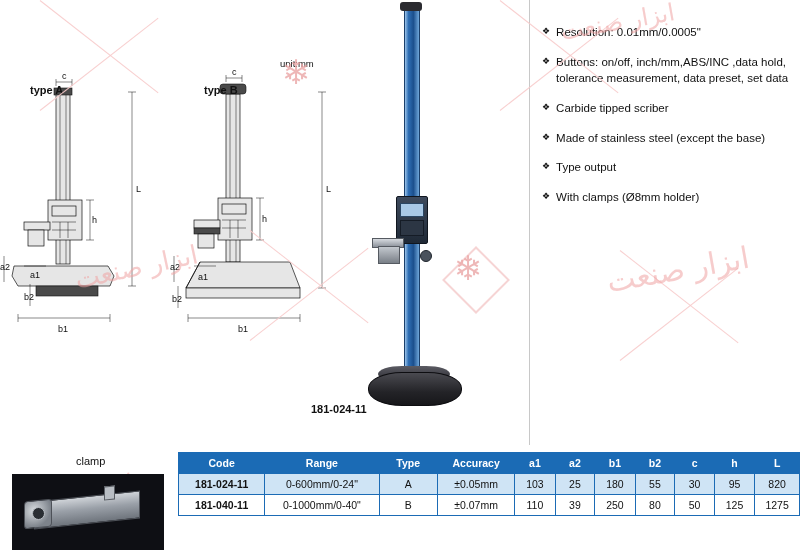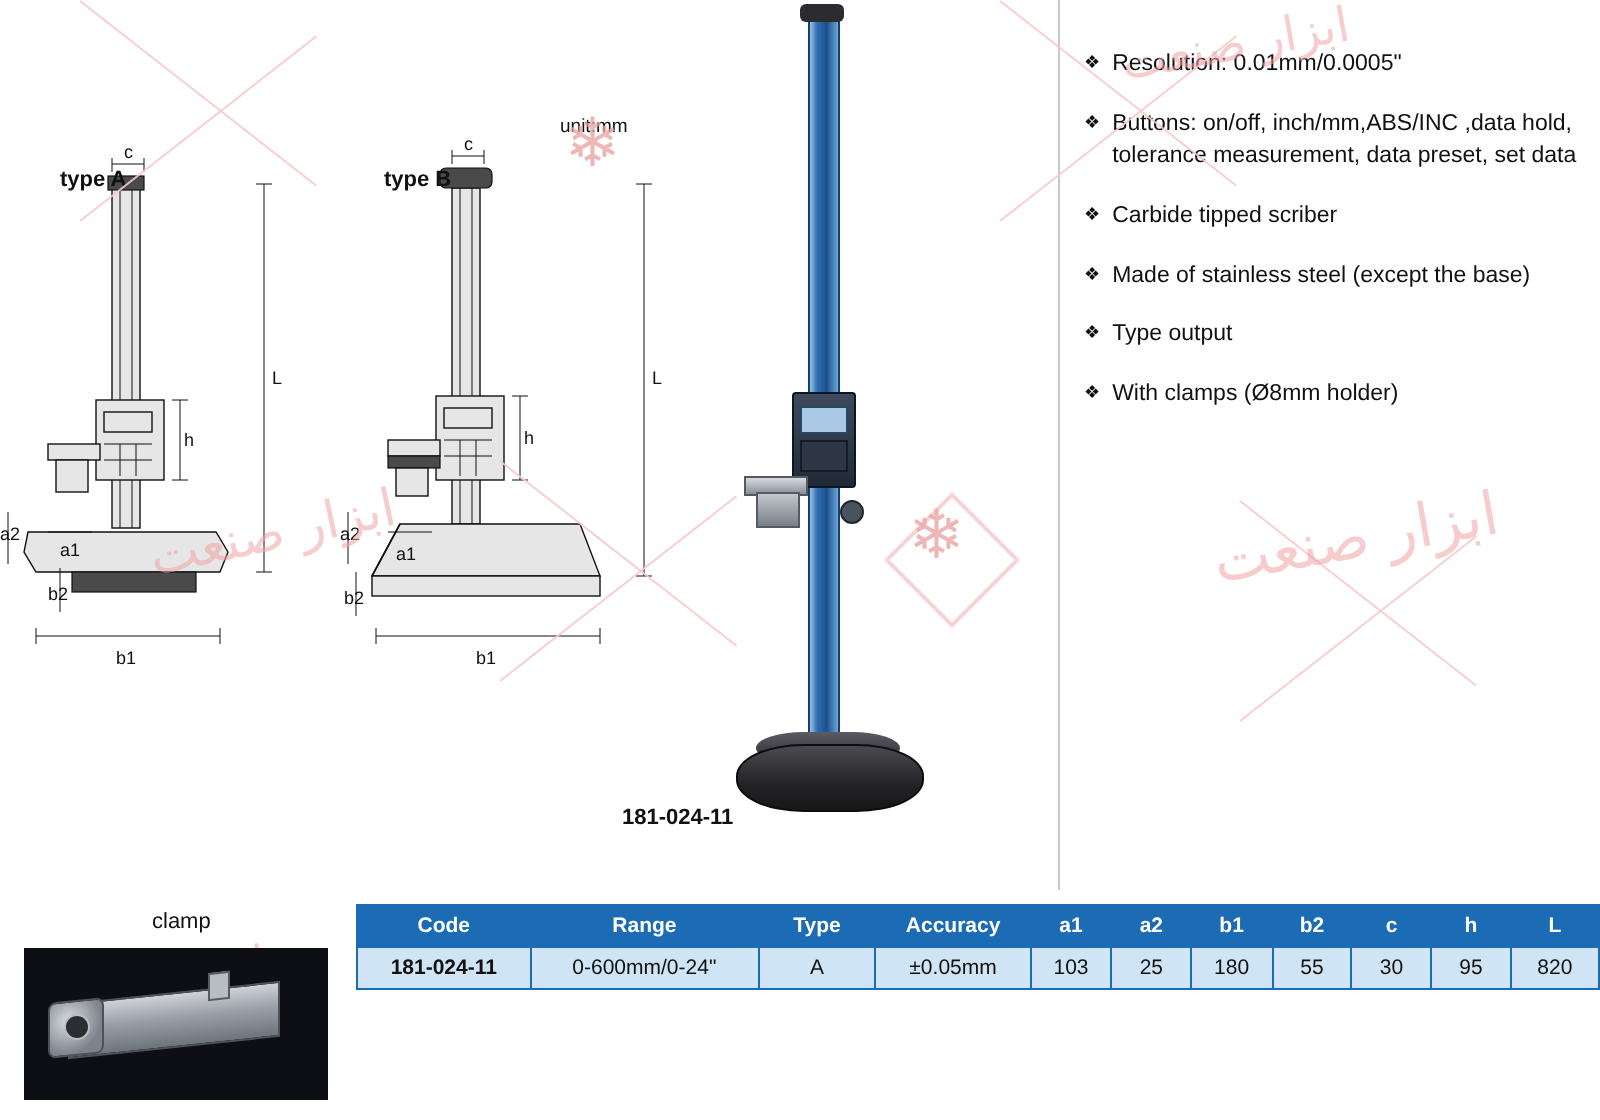--- a/index.html
+++ b/index.html
@@ -387,21 +387,21 @@
     <line class="ln-thin" x1="18" y1="244" x2="18" y2="252"></line>
     <line class="ln-thin" x1="130" y1="244" x2="130" y2="252"></line>
     <text class="dimtxt" x="68" y="262">b1</text>
     <line class="ln-thin" x1="152" y1="22" x2="152" y2="218"></line>
     <line class="ln-thin" x1="148" y1="22" x2="156" y2="22"></line>
     <line class="ln-thin" x1="148" y1="218" x2="156" y2="218"></line>
     <text class="dimtxt" x="156" y="122">L</text>
   </svg>
 
   <div class="lbl lbl-b" style="left:14px;top:84px;">type A</div>
-  <div class="lbl lbl-b" style="left:176px;top:84px;">type B</div>
+  <div class="lbl lbl-b" style="left:188px;top:84px;">type B</div>
   <div class="unit-lbl" style="left:280px;top:58px;">unit:mm</div>
 
   <div class="gauge g-col"></div>
   <div class="gauge g-col-cap"></div>
   <div class="gauge g-carriage"></div>
   <div class="gauge g-screen"></div>
   <div class="gauge g-btns"></div>
   <div class="gauge g-scriber"></div>
   <div class="gauge g-scriber2"></div>
   <div class="gauge g-knob"></div>
@@ -470,20 +470,33 @@
         <td>A</td>
         <td>±0.05mm</td>
         <td>103</td>
         <td>25</td>
         <td>180</td>
         <td>55</td>
         <td>30</td>
         <td>95</td>
         <td>820</td>
       </tr>
+      <tr>
+        <td class="code">181-040-11</td>
+        <td>0-1000mm/0-40"</td>
+        <td>B</td>
+        <td>±0.07mm</td>
+        <td>110</td>
+        <td>39</td>
+        <td>250</td>
+        <td>80</td>
+        <td>50</td>
+        <td>125</td>
+        <td>1275</td>
+      </tr>
     </tbody>
   </table>
 
   <div class="wm-layer">
     <div class="wm-x" style="left:40px;  top:0px;   width:150px; transform: rotate(38deg);"></div>
     <div class="wm-x" style="left:40px;  top:110px; width:150px; transform: rotate(-38deg);"></div>
     <div class="wm-x" style="left:500px; top:0px;   width:150px; transform: rotate(38deg);"></div>
     <div class="wm-x" style="left:500px; top:110px; width:150px; transform: rotate(-38deg);"></div>
     <div class="wm-x" style="left:250px; top:230px; width:150px; transform: rotate(38deg);"></div>
     <div class="wm-x" style="left:250px; top:340px; width:150px; transform: rotate(-38deg);"></div>

